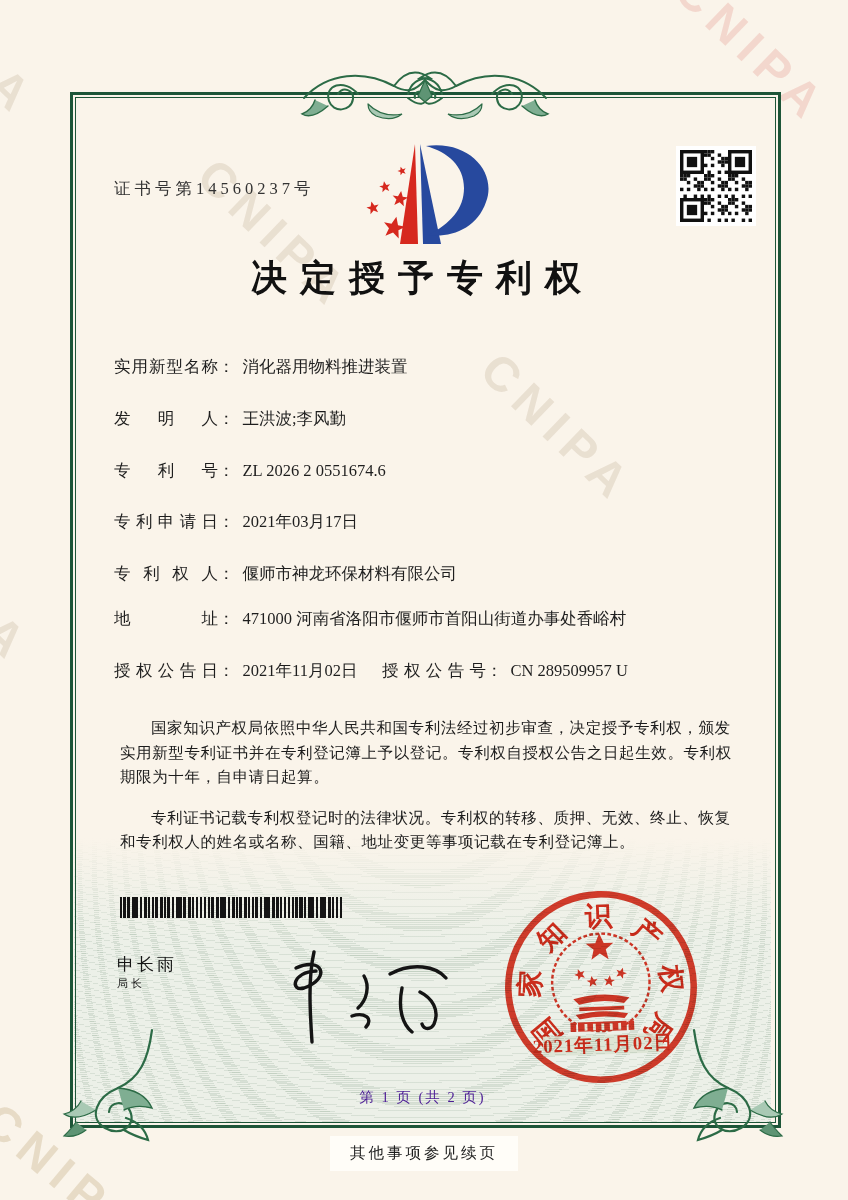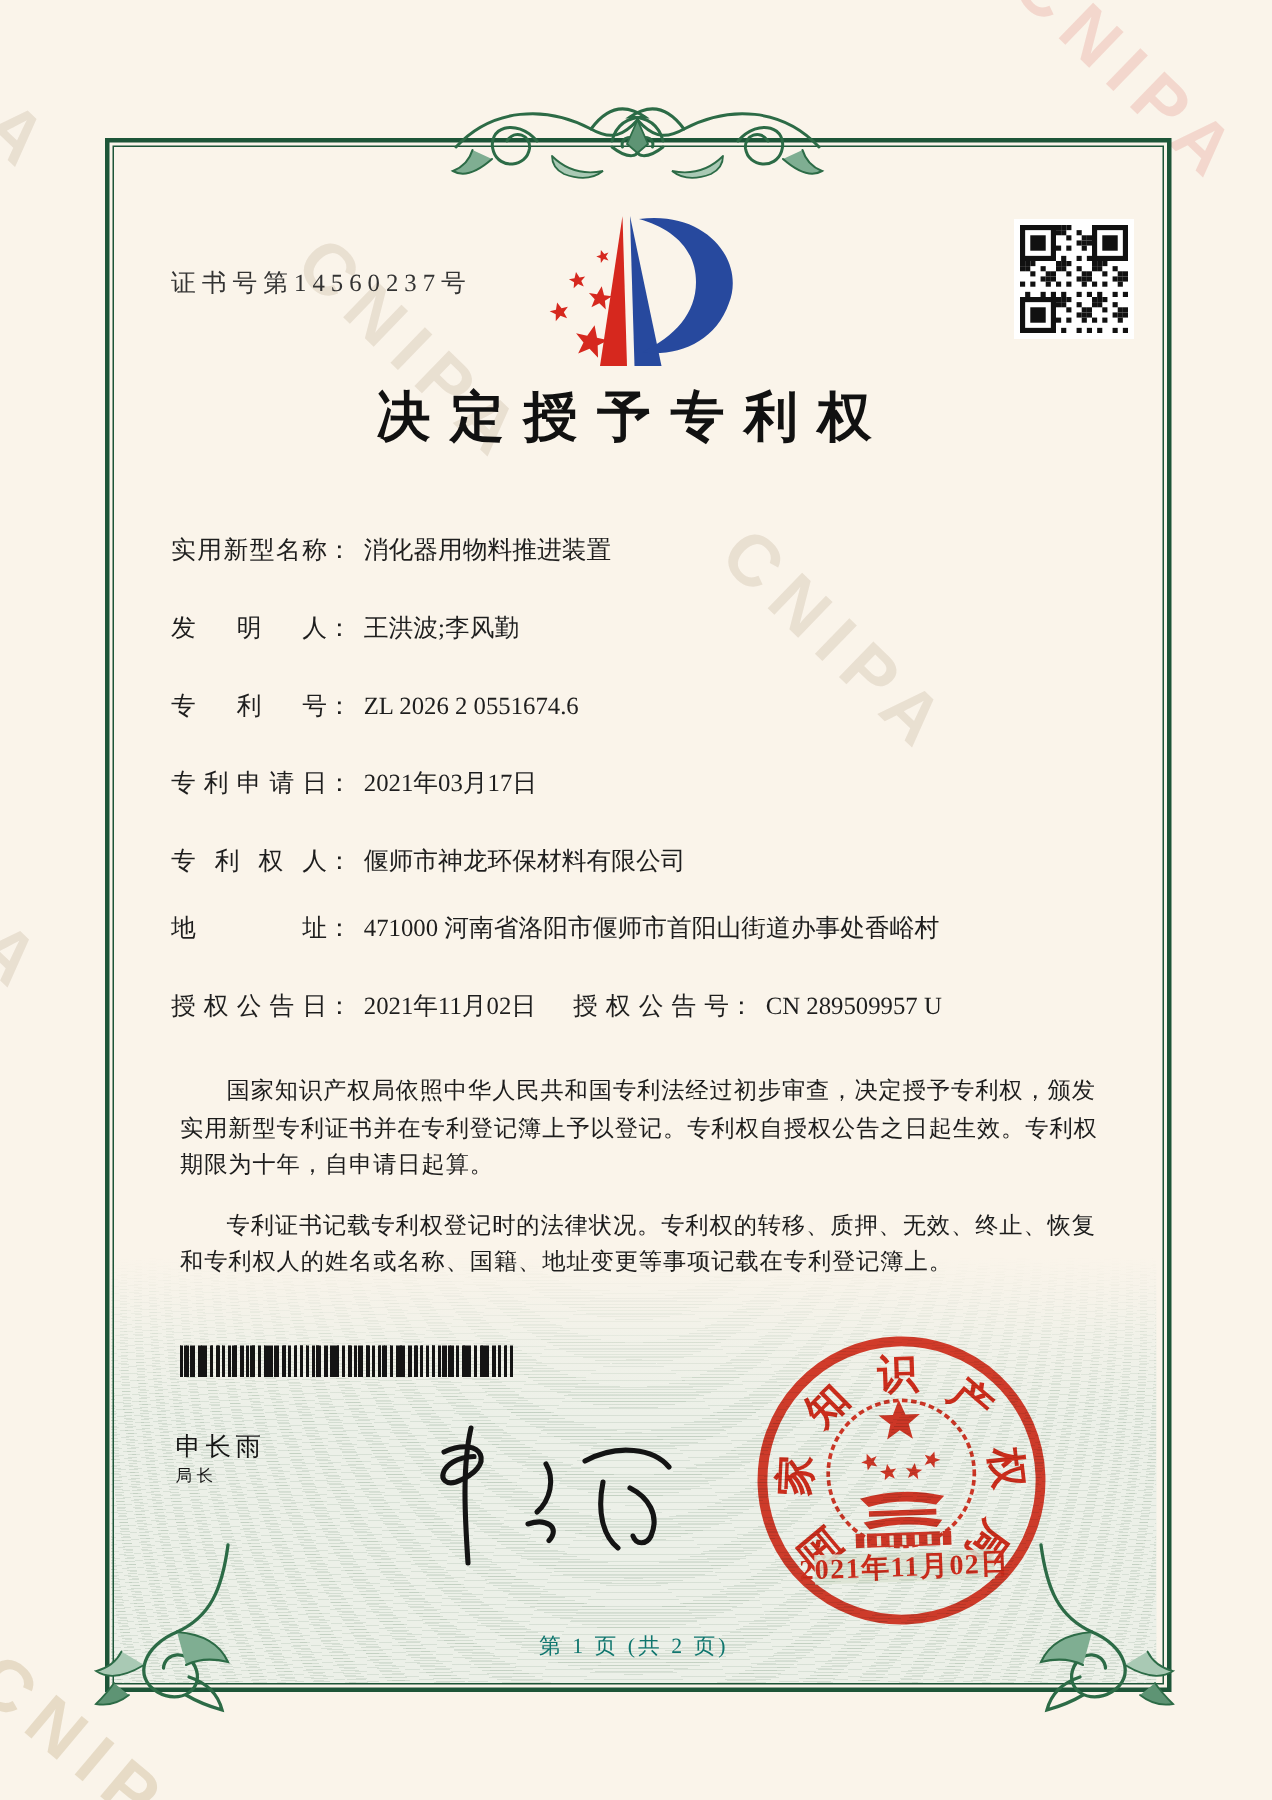--- a/index.html
+++ b/index.html
@@ -47,21 +47,21 @@
        repeating-linear-gradient(90deg,#141414 0 1px,transparent 1px 7px),
        repeating-linear-gradient(90deg,transparent 0 3px,#141414 3px 5px,transparent 5px 11px);}
   .director-title{position:absolute;left:117px;top:976px;font-family:"Liberation Sans","DejaVu Sans",sans-serif;
      font-size:11px;letter-spacing:3px;color:#151515;z-index:3;}
   .director-name{position:absolute;left:117px;top:953px;font-family:Liberation Mono, monospace;
      font-size:17px;letter-spacing:3px;color:#151515;z-index:3;}
   .signature{position:absolute;left:252px;top:938px;z-index:3;}
   .seal{position:absolute;left:498px;top:884px;width:206px;height:206px;z-index:4;
         mix-blend-mode:multiply;transform:rotate(-2deg);}
   .page-footer{position:absolute;left:70px;top:1088px;width:705px;text-align:center;font-size:14.5px;
-        letter-spacing:2px;color:#0f766e;z-index:3;}
+        letter-spacing:2px;color:#4c1d95;z-index:3;}
   .cont-box{position:absolute;left:330px;top:1136px;background:#fffdf8;padding:7px 20px;font-size:15.5px;
         letter-spacing:3px;color:#1c1c1c;z-index:3;}
 </style>
 </head>
 <body>
 
 <div class="page">
 
   <span class="wm" style="left:-90px;top:-45px;">CNIPA</span>
   <span class="wm pink" style="left:702px;top:-38px;">CNIPA</span>
@@ -371,14 +371,15 @@
           <rect x="118" y="149" width="3" height="7"></rect>
           <rect x="127" y="149" width="3" height="7"></rect>
         </g>
     </g>
     <rect x="46" y="161" width="128" height="21" fill="#eef2e9" opacity="0.88"></rect>
     <text x="110" y="178" fill="#dc2f1e" font-size="20" font-weight="700" letter-spacing="1" font-family="'Liberation Serif',serif" text-anchor="middle">2021年11月02日</text>
   </svg>
 
   <div class="page-footer">第 1 页 (共 2 页)</div>
 
+  <div class="cont-box">其他事项参见续页</div>
 
 </div>
 
 </body></html>

